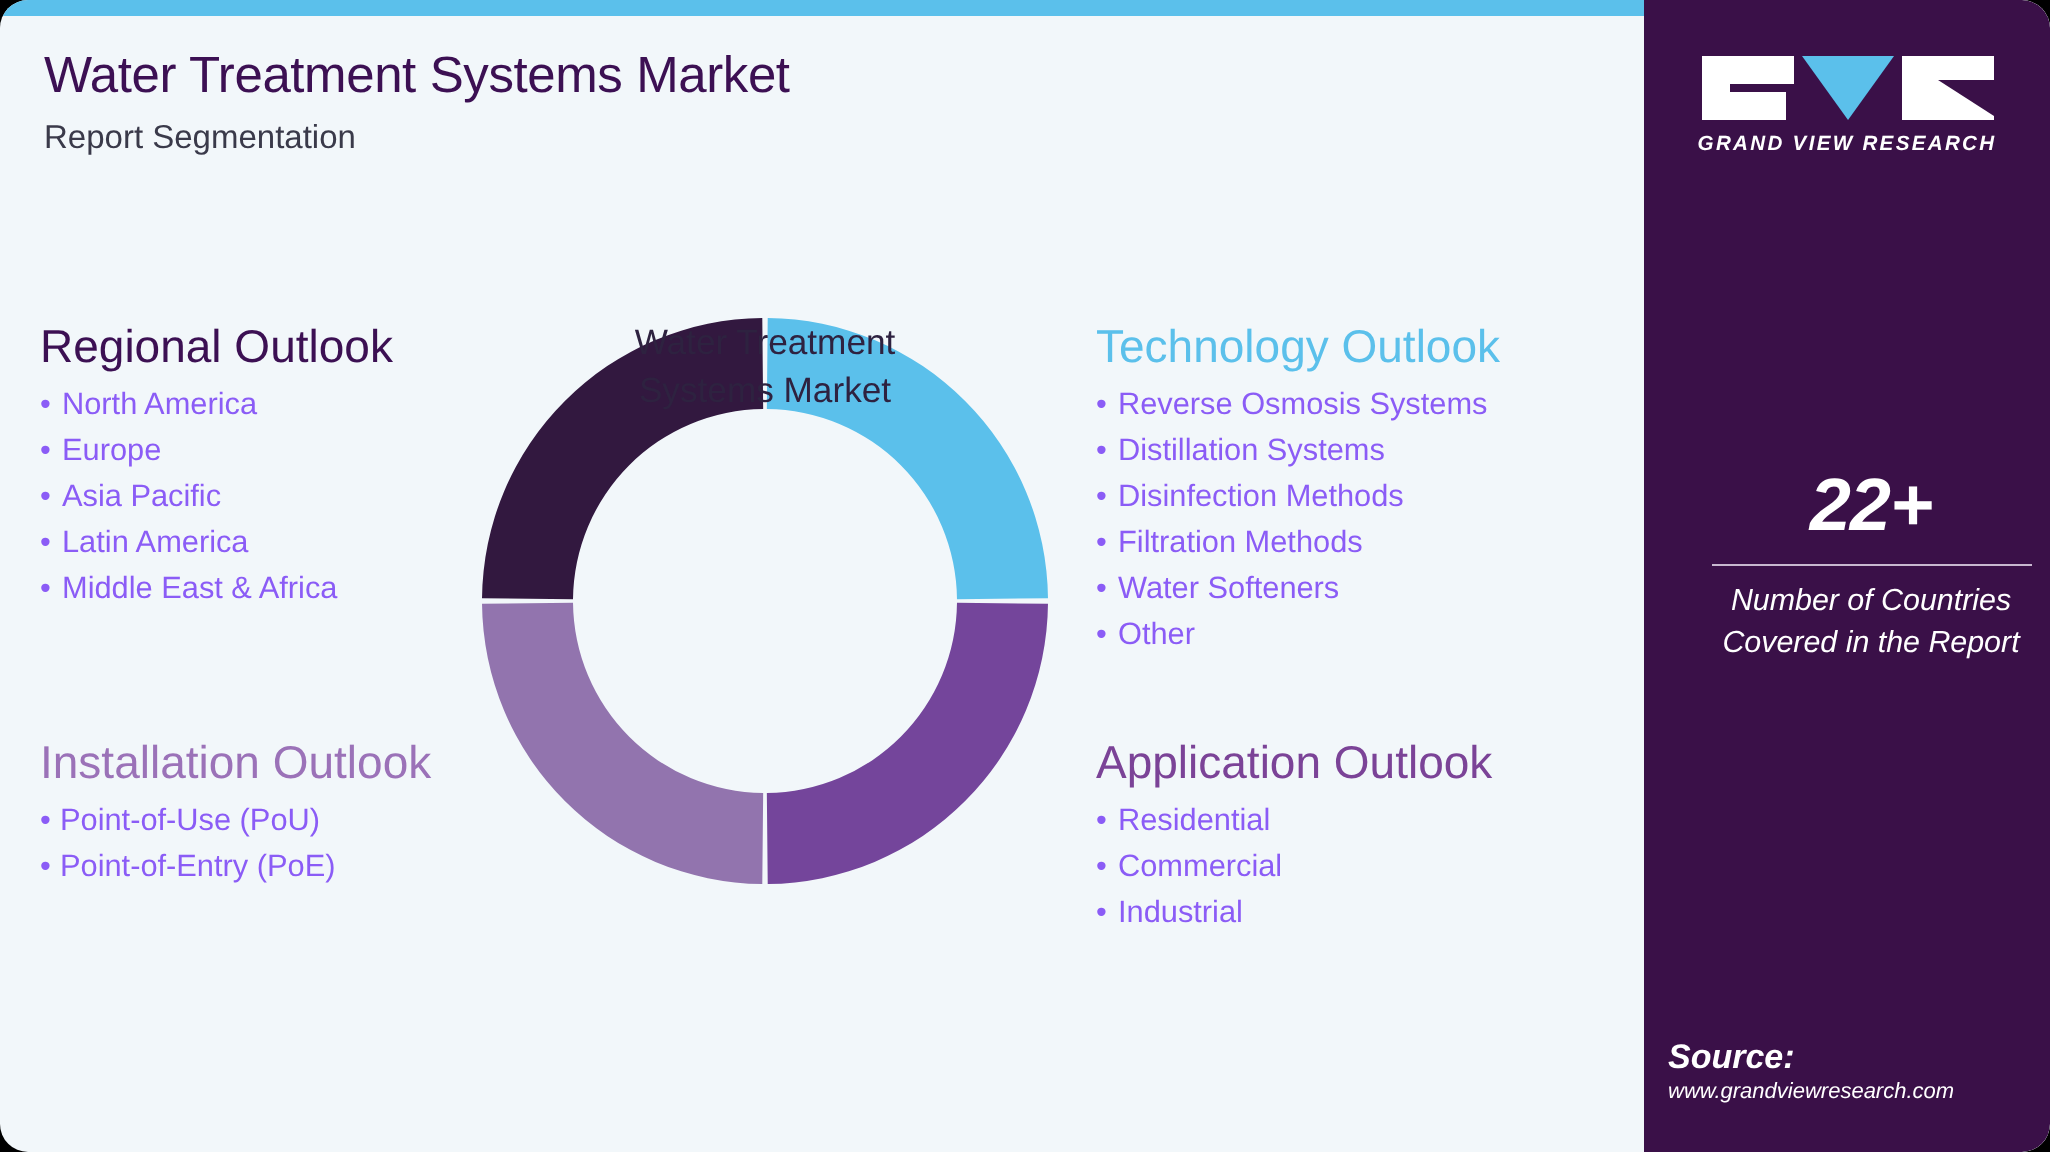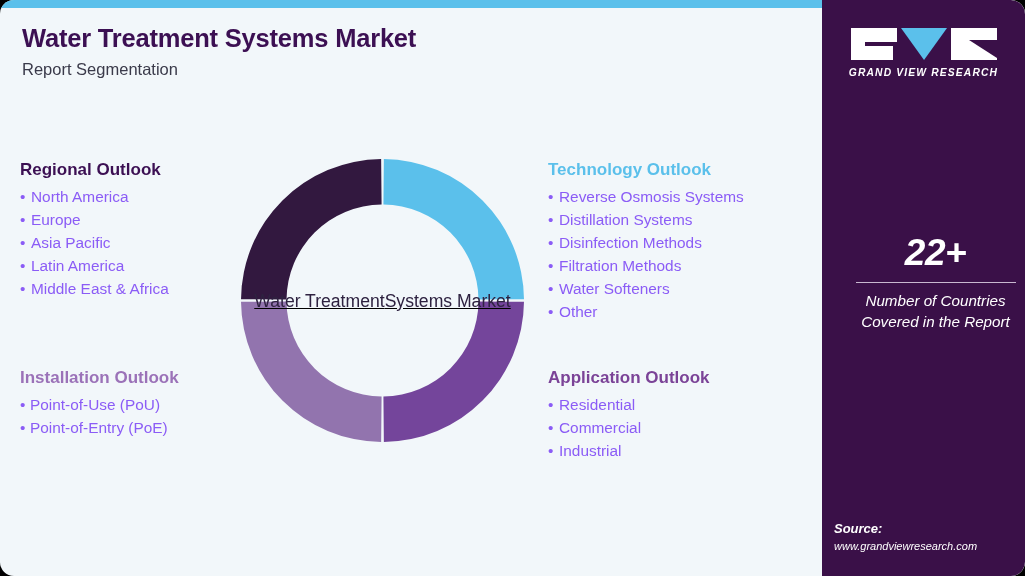--- a/index.html
+++ b/index.html
@@ -21,31 +21,31 @@
   #accent-bar {
     position: absolute;
     left: 0; top: 0;
     width: 822px; height: 8px;
     background: #5BC0EB;
     border-top-left-radius: 14px;
   }
   
   #header { position: absolute; left: 22px; top: 24px; width: 700px; }
   #title {
-    font-size: 25.5px; font-weight: bold; color: #3C1053;
+    font-size: 25.5px; font-weight: normal; color: #3C1053;
     letter-spacing: -0.2px; line-height: 1.1;
   }
   #subtitle {
     margin-top: 8px;
     font-size: 16.5px; color: #3A3A4A; font-weight: normal;
   }
   
   .outlook { position: absolute; }
   .outlook h3 {
-    font-size: 17px; font-weight: bold; line-height: 1.15;
+    font-size: 23px; font-weight: normal; line-height: 1.15;
     margin-bottom: 5px;
   }
   .outlook ul { list-style: none; }
   .outlook li {
     font-size: 15.4px; color: #8b5cf6;
     line-height: 23px;
     white-space: nowrap;
   }
   .outlook li .b { display: inline-block; width: 11px; }
   #regional-outlook    { left: 20px;  top: 160px; }
@@ -59,24 +59,23 @@
   #application-outlook h3 { color: #7B4397; }
   
   #donut-wrap {
     position: absolute; left: 241px; top: 159px;
     width: 283px; height: 283px;
   }
   #donut-svg { display: block; }
   #donut-center-text {
     position: absolute; left: 0; top: 0;
     width: 283px; height: 283px;
-    display: flex; flex-direction: row;
-    align-items: center; justify-content: center;
+    display: flex; flex-direction: column;
+    align-items: center; 
     pointer-events: none;
-    text-decoration: underline;
   }
   #donut-center-text span {
     font-size: 17.6px; color: #2E2240; line-height: 24px;
     text-align: center; white-space: nowrap;
   }
   
   #side-panel {
     position: absolute; right: 0; top: 0;
     width: 203px; height: 576px;
     background: #3A1048;
@@ -106,21 +105,21 @@
   #stat-rule {
     width: 160px; height: 1px; background: #C8B8D0;
     margin: 8px auto 7px auto;
   }
   #stat-label-1, #stat-label-2 {
     color: #FFFFFF; font-size: 15.2px; line-height: 21px; white-space: nowrap;
   }
   
   #source { position: absolute; left: 12px; bottom: 20px; width: 191px; }
   #source-label {
-    color: #FFFFFF; font-size: 13px; font-weight: bold; line-height: 17px;
+    color: #FFFFFF; font-size: 17px; font-weight: bold; line-height: 17px;
   }
   #source-url {
     color: #FFFFFF; font-size: 11px; line-height: 19px; white-space: nowrap;
   }
 </style>
 </head>
 <body>
 
 <div id="card">
 

